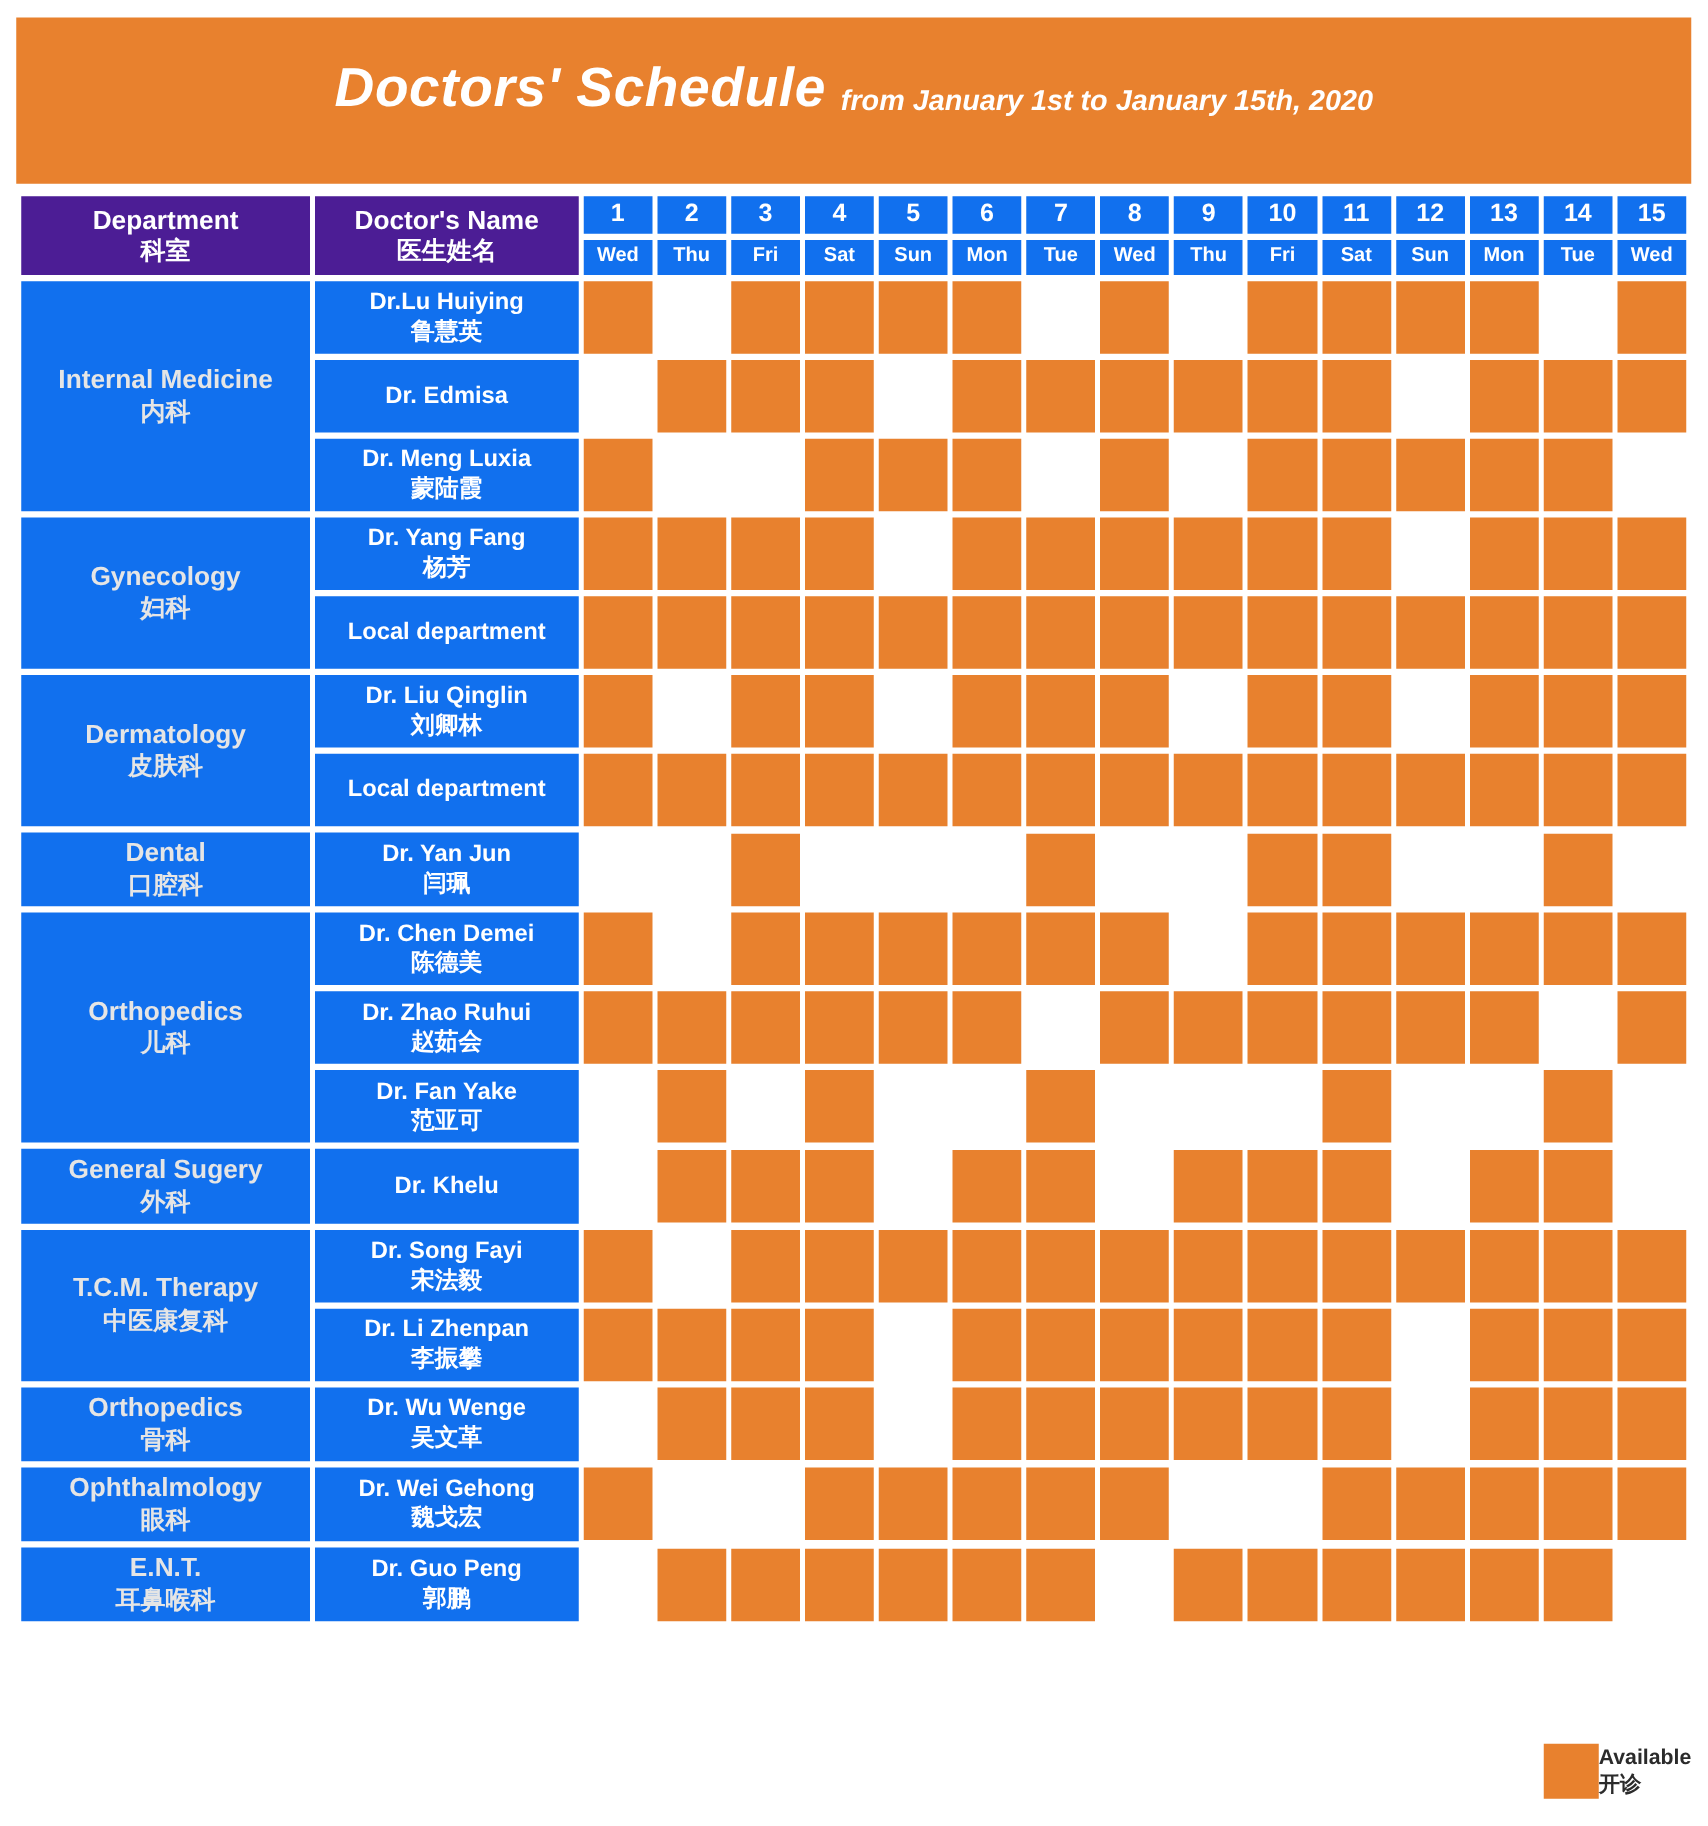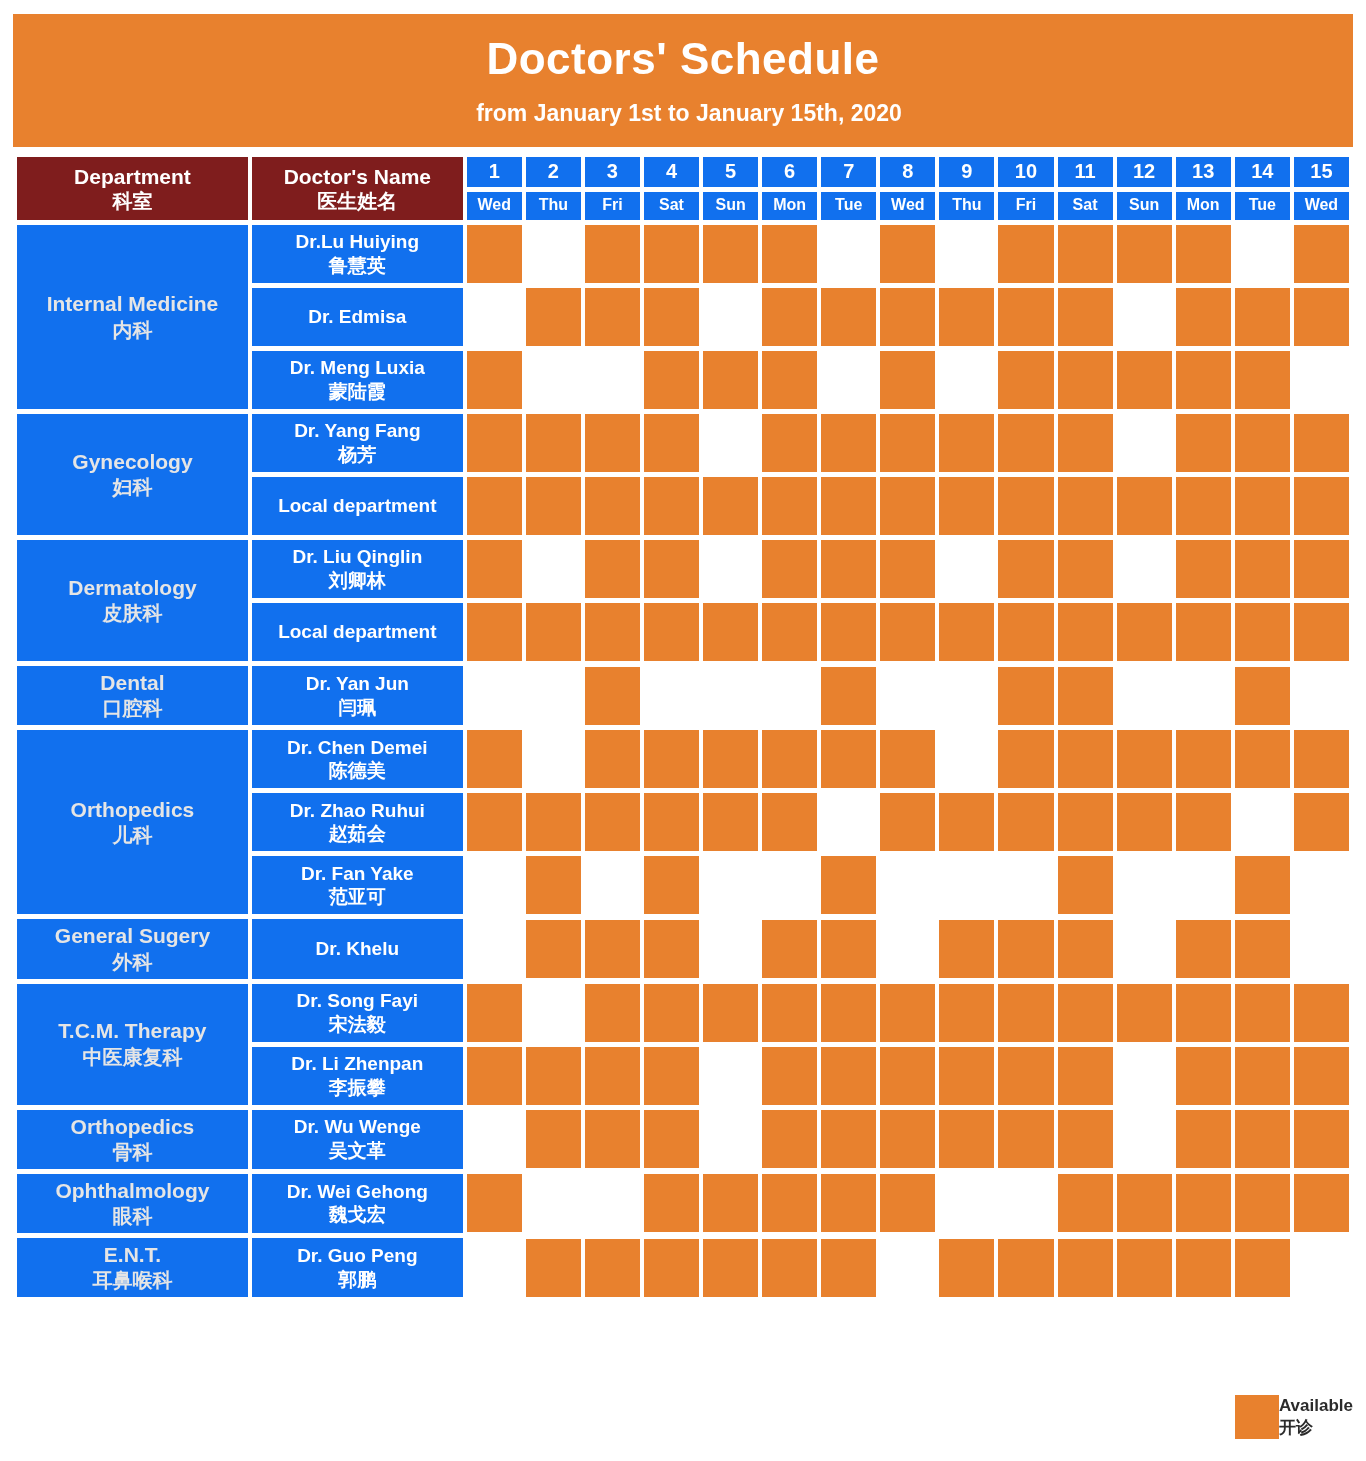--- a/index.html
+++ b/index.html
@@ -19,24 +19,24 @@
     height: 1461px;
     box-sizing: border-box;
     padding: 14px 13px 0 13px;
   }
   
   .title-banner {
     background: #E8812E;
     height: 133px;
     box-sizing: border-box;
     display: flex;
-    flex-direction: column;
     align-items: center;
     justify-content: center;
     color: #ffffff;
+    font-style: italic;
   }
   .title-main {
     font-size: 44px;
     font-weight: bold;
     letter-spacing: 0.5px;
     line-height: 1.1;
     margin-bottom: 18px;
   }
   .title-sub {
     font-size: 23px;
@@ -50,21 +50,21 @@
     border-spacing: 4px 5px;
     width: 1340px;
     margin-top: 5px;
     table-layout: fixed;
   }
   col.c-dept  { width: 218px; }
   col.c-doc   { width: 199px; }
   col.c-day   { width: 52px; }
 
   .hdr-cell {
-    background: #7f1d1d;
+    background: #4c1d95;
     color: #ffffff;
     font-weight: bold;
     text-align: center;
     vertical-align: middle;
     padding: 6px 2px;
     line-height: 1.22;
   }
   .hdr-cell.big { font-size: 21px; }
   .hdr-cell.big .cn { font-size: 20px; display:block; }
 

